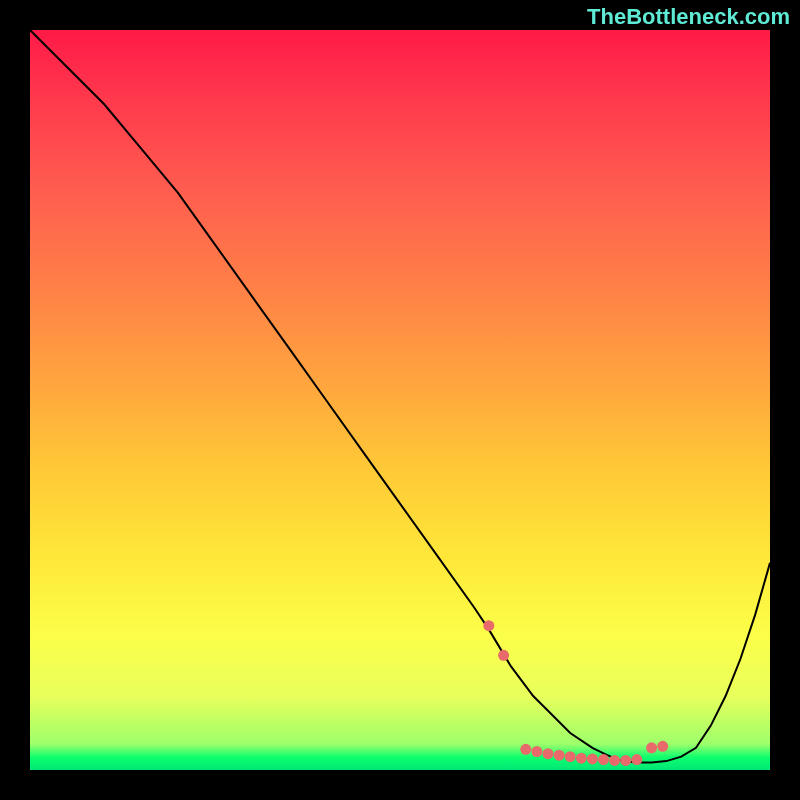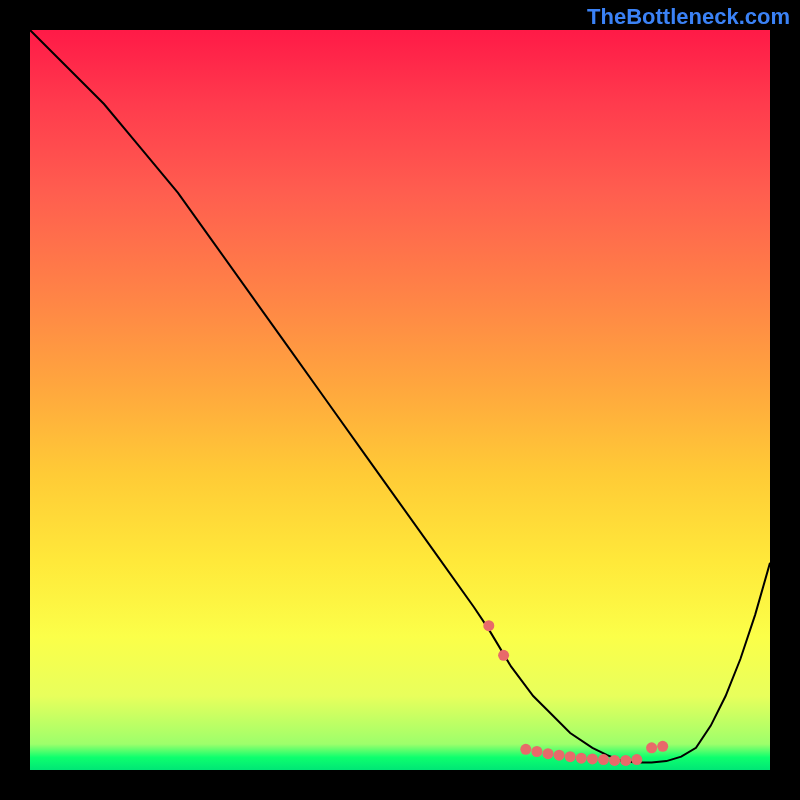--- a/index.html
+++ b/index.html
@@ -13,21 +13,21 @@
   }
   .chart-container {
     position: relative;
     width: 800px;
     height: 800px;
   }
   .watermark {
     position: absolute;
     top: 4px;
     right: 10px;
-    color: #3b82f6;
+    color: #5eead4;
     font-size: 22px;
     font-weight: bold;
     z-index: 30;
     mix-blend-mode: normal;
   }
   .plot-area {
     position: absolute;
     left: 30px;
     top: 30px;
     width: 740px;

